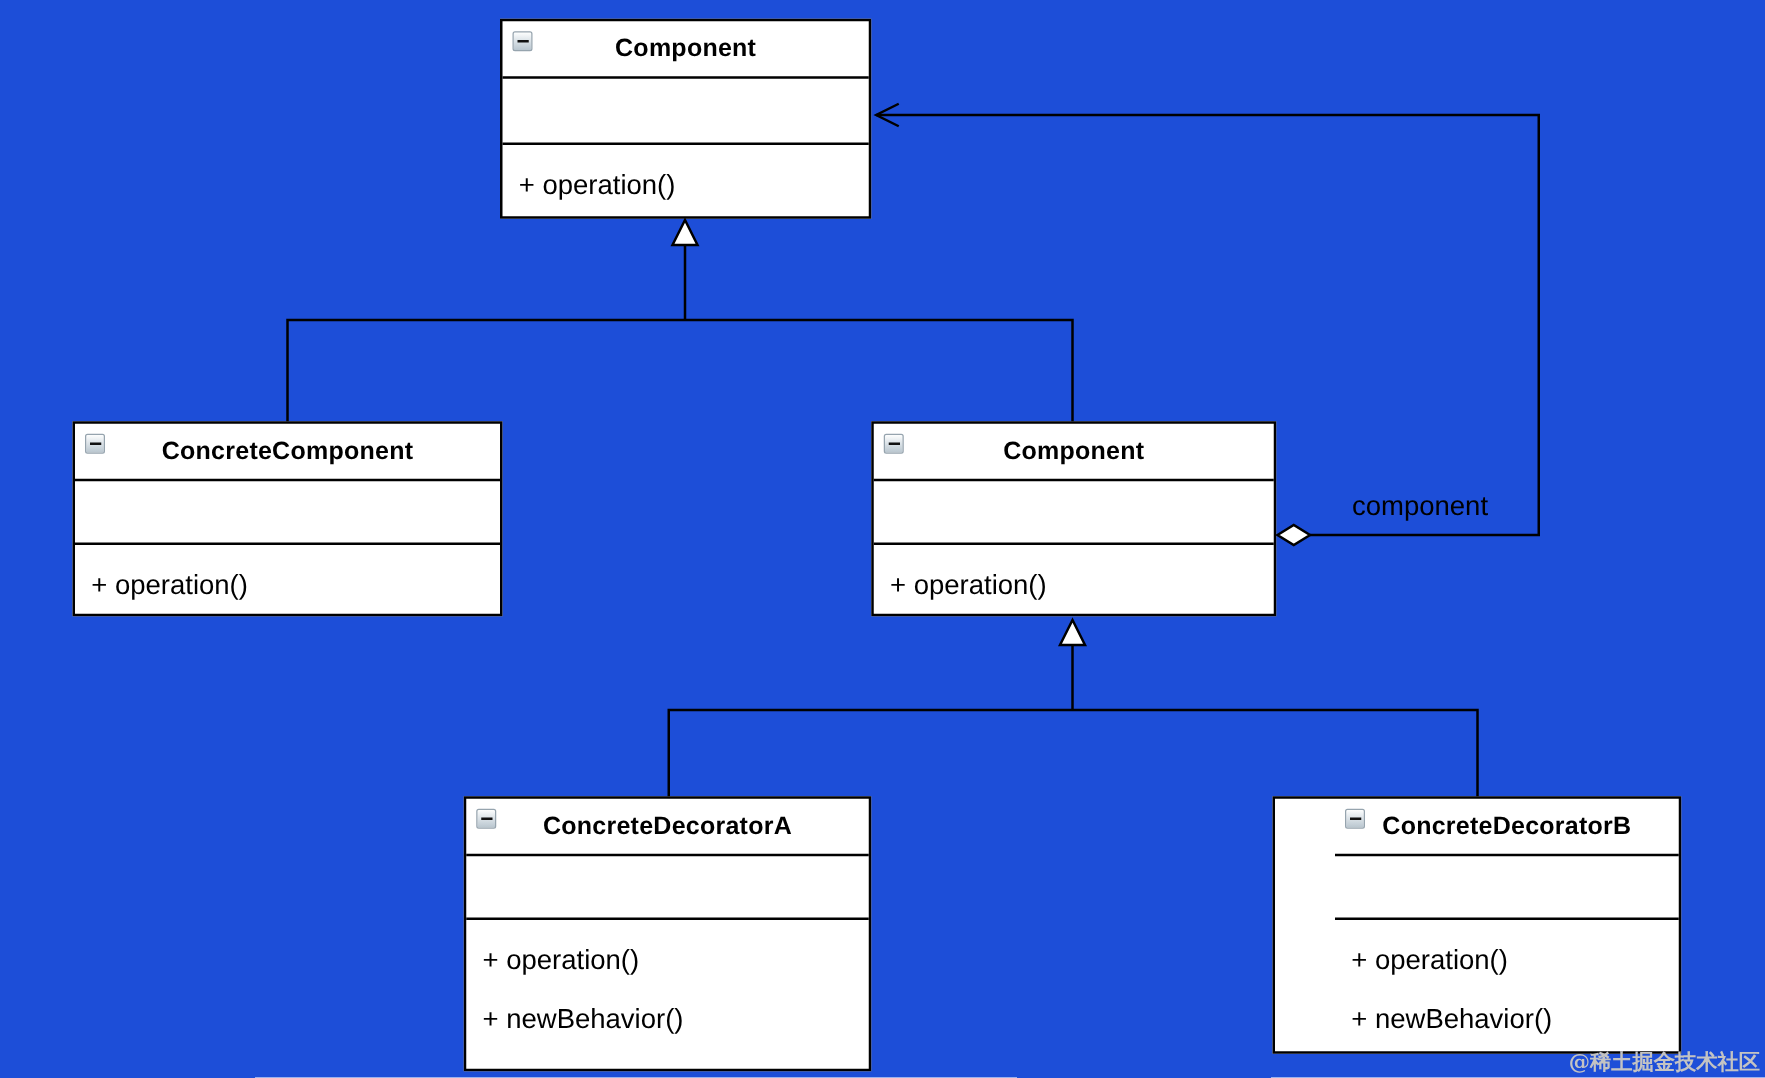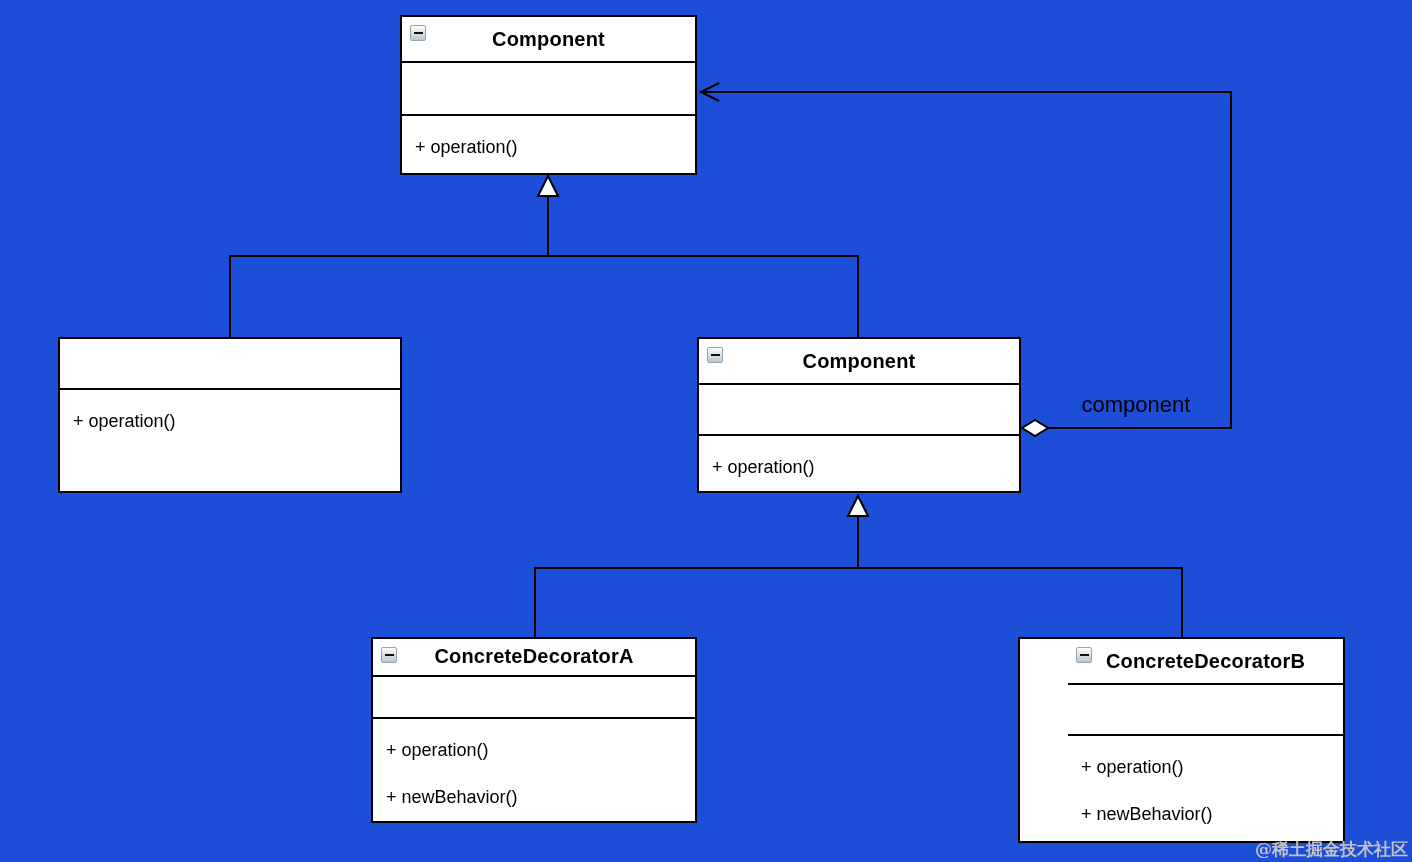--- a/index.html
+++ b/index.html
@@ -59,21 +59,21 @@
   }
   .uml-methods {
     flex: 1;
     padding-top: 8px;
   }
   .uml-method {
     height: 47px;
     display: flex;
     align-items: center;
     padding-left: 13px;
-    font-size: 18px;
+    font-size: 22px;
   }
   .edge-label {
     position: absolute;
     left: 1060px;
     top: 392px;
     width: 152px;
     text-align: center;
     font-size: 22px;
     z-index: 1;
   }
@@ -121,40 +121,46 @@
         </span>
       <span class="uml-title">Component</span>
     </div>
     <div class="uml-attrs" style="height:53px;"></div>
     <div class="uml-methods">
       <div class="uml-method">+ operation()</div>
     </div>
   </div>
 
   <div class="uml-class" style="left:58px; top:337px; width:344px; height:156px;">
+    <div class="uml-header">
+      <span class="collapse-btn">
+          <span class="minus-line"></span>
+        </span>
+      <span class="uml-title">ConcreteComponent</span>
+    </div>
     <div class="uml-attrs" style="height:51px;"></div>
     <div class="uml-methods">
       <div class="uml-method">+ operation()</div>
     </div>
   </div>
 
   <div class="uml-class" style="left:697px; top:337px; width:324px; height:156px;">
     <div class="uml-header">
       <span class="collapse-btn">
           <span class="minus-line"></span>
         </span>
       <span class="uml-title">Component</span>
     </div>
     <div class="uml-attrs" style="height:51px;"></div>
     <div class="uml-methods">
       <div class="uml-method">+ operation()</div>
     </div>
   </div>
 
-  <div class="uml-class" style="left:371px; top:637px; width:326px; height:186px;">
+  <div class="uml-class" style="left:371px; top:637px; width:326px; height:220px;">
     <div class="uml-header">
       <span class="collapse-btn">
           <span class="minus-line"></span>
         </span>
       <span class="uml-title">ConcreteDecoratorA</span>
     </div>
     <div class="uml-attrs" style="height:51px;"></div>
     <div class="uml-methods">
       <div class="uml-method">+ operation()</div>
       <div class="uml-method">+ newBehavior()</div>

